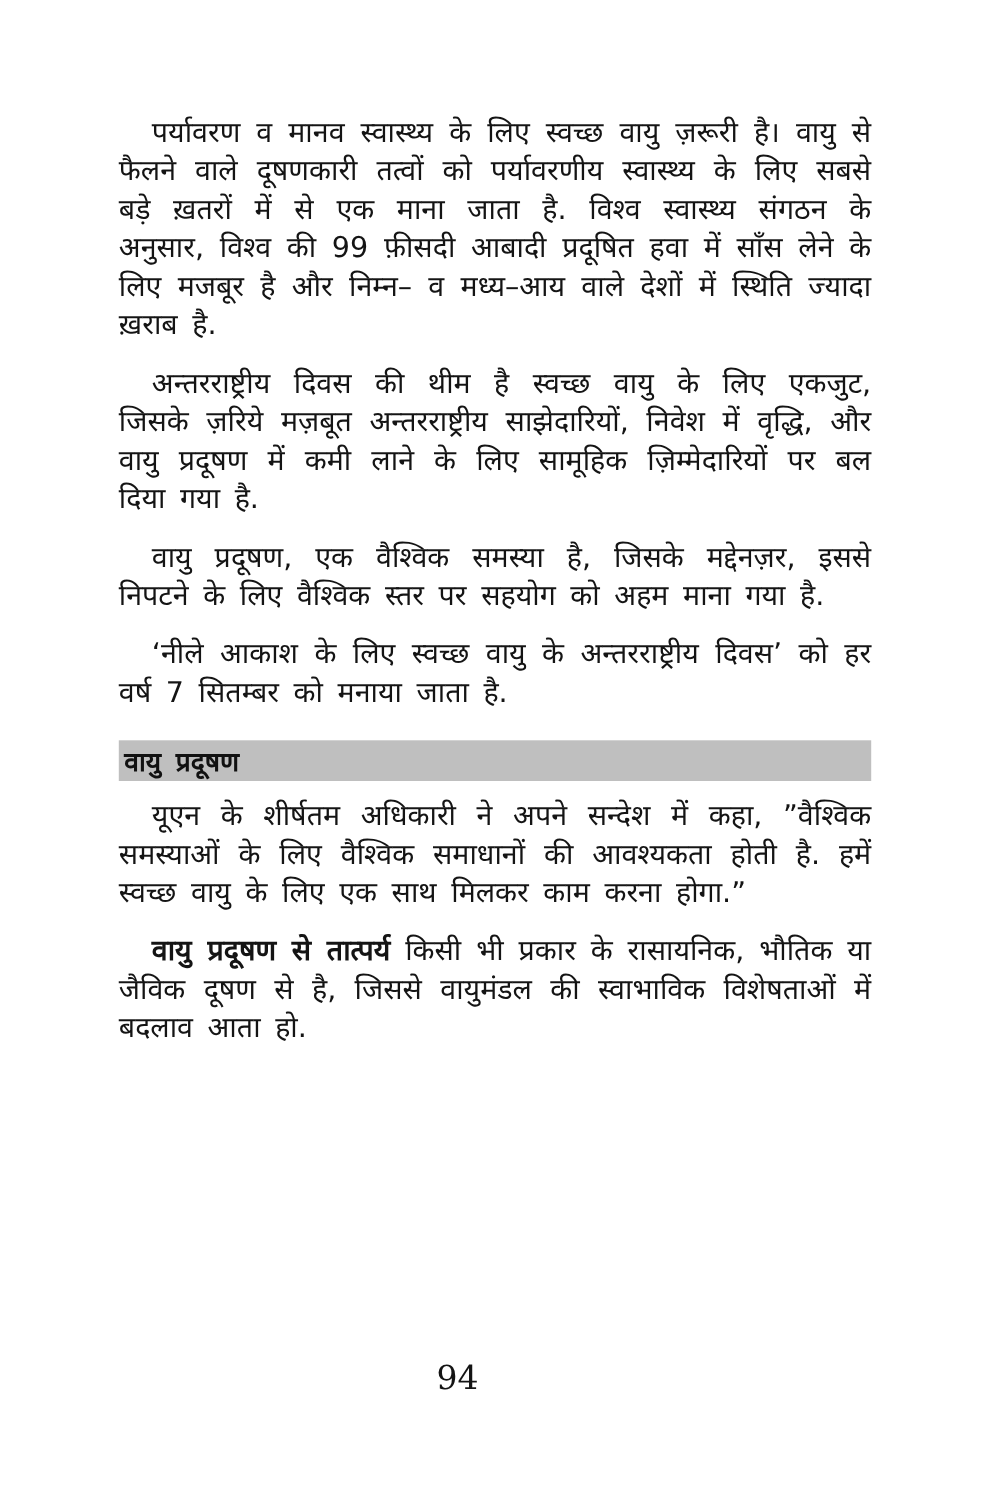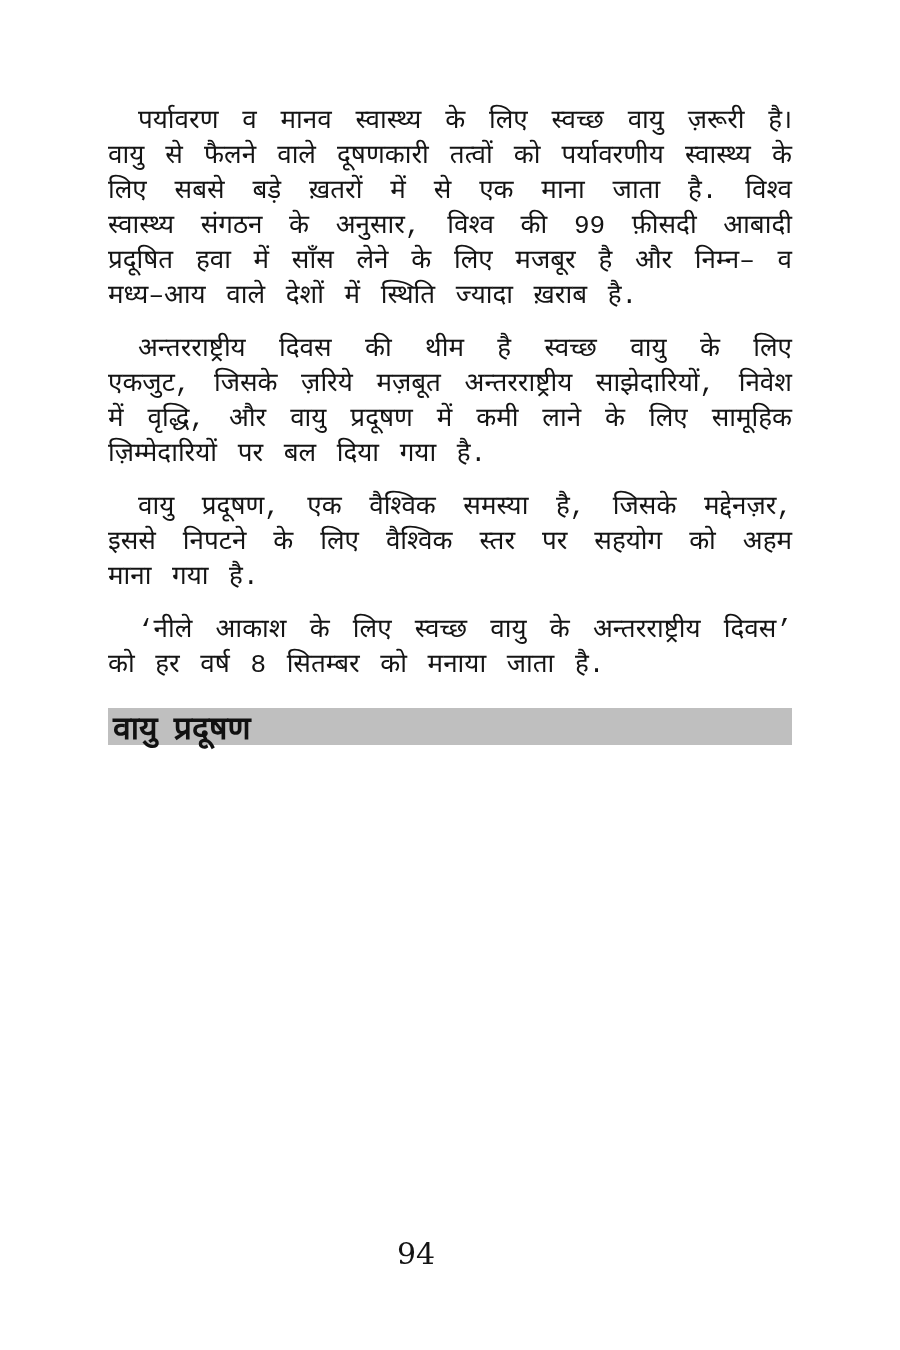--- a/index.html
+++ b/index.html
@@ -22,37 +22,36 @@
     top: 104px;
     width: 684px;
   }
   .para {
     font-size: 26px;
     line-height: 35px;
     text-align: justify;
     text-indent: 30px;
     word-spacing: 5px;
     margin: 0 0 18px 0;
-    font-family: Liberation Mono, monospace;
   }
   .para b {
     font-weight: 700;
   }
   .section-header {
     background: #bfbfbf;
     margin: 25px 0 15px 0;
     height: 37px;
     display: flex;
     align-items: center;
     padding: 0 8px 0 5px;
     box-sizing: border-box;
   }
   .section-header .label {
     font-weight: 700;
-    font-size: 32px;
+    font-size: 24px;
     word-spacing: 5px;
     color: #111111;
   }
   .page-number {
     position: absolute;
     left: 0;
     top: 1236px;
     width: 832px;
     text-align: center;
     font-family: "DejaVu Serif", "Liberation Serif", serif;
@@ -65,26 +64,31 @@
 
 <div class="page">
   <div class="content">
 
     <p class="para">पर्यावरण व मानव स्वास्थ्य के लिए स्वच्छ वायु ज़रूरी है। वायु से फैलने वाले दूषणकारी तत्वों को पर्यावरणीय स्वास्थ्य के लिए सबसे बड़े ख़तरों में से एक माना जाता है. विश्व स्वास्थ्य संगठन के अनुसार, विश्व की 99 फ़ीसदी आबादी प्रदूषित हवा में साँस लेने के लिए मजबूर है और निम्न– व मध्य–आय वाले देशों में स्थिति ज्यादा ख़राब है.</p>
 
     <p class="para">अन्तरराष्ट्रीय दिवस की थीम है स्वच्छ वायु के लिए एकजुट, जिसके ज़रिये मज़बूत अन्तरराष्ट्रीय साझेदारियों, निवेश में वृद्धि, और वायु प्रदूषण में कमी लाने के लिए सामूहिक ज़िम्मेदारियों पर बल दिया गया है.</p>
 
     <p class="para">वायु प्रदूषण, एक वैश्विक समस्या है, जिसके मद्देनज़र, इससे निपटने के लिए वैश्विक स्तर पर सहयोग को अहम माना गया है.</p>
 
-    <p class="para">‘नीले आकाश के लिए स्वच्छ वायु के अन्तरराष्ट्रीय दिवस’ को हर वर्ष 8 सितम्बर को मनाया जाता है.</p>
+    <p class="para">‘नीले आकाश के लिए स्वच्छ वायु के अन्तरराष्ट्रीय दिवस’ को हर वर्ष 7 सितम्बर को मनाया जाता है.</p>
 
 
     <div class="section-header">
       <span class="label">वायु प्रदूषण</span>
     </div>
 
+    <p class="para">यूएन के शीर्षतम अधिकारी ने अपने सन्देश में कहा, ”वैश्विक समस्याओं के लिए वैश्विक समाधानों की आवश्यकता होती है. हमें स्वच्छ वायु के लिए एक साथ मिलकर काम करना होगा.”</p>
 
 
+    <p class="para">
+      <b>वायु प्रदूषण से तात्पर्य</b>
+      <span>किसी भी प्रकार के रासायनिक, भौतिक या जैविक दूषण से है, जिससे वायुमंडल की स्वाभाविक विशेषताओं में बदलाव आता हो.</span>
+    </p>
 
   </div>
 
   <div class="page-number">94</div>
 </div>
 
 </body></html>

